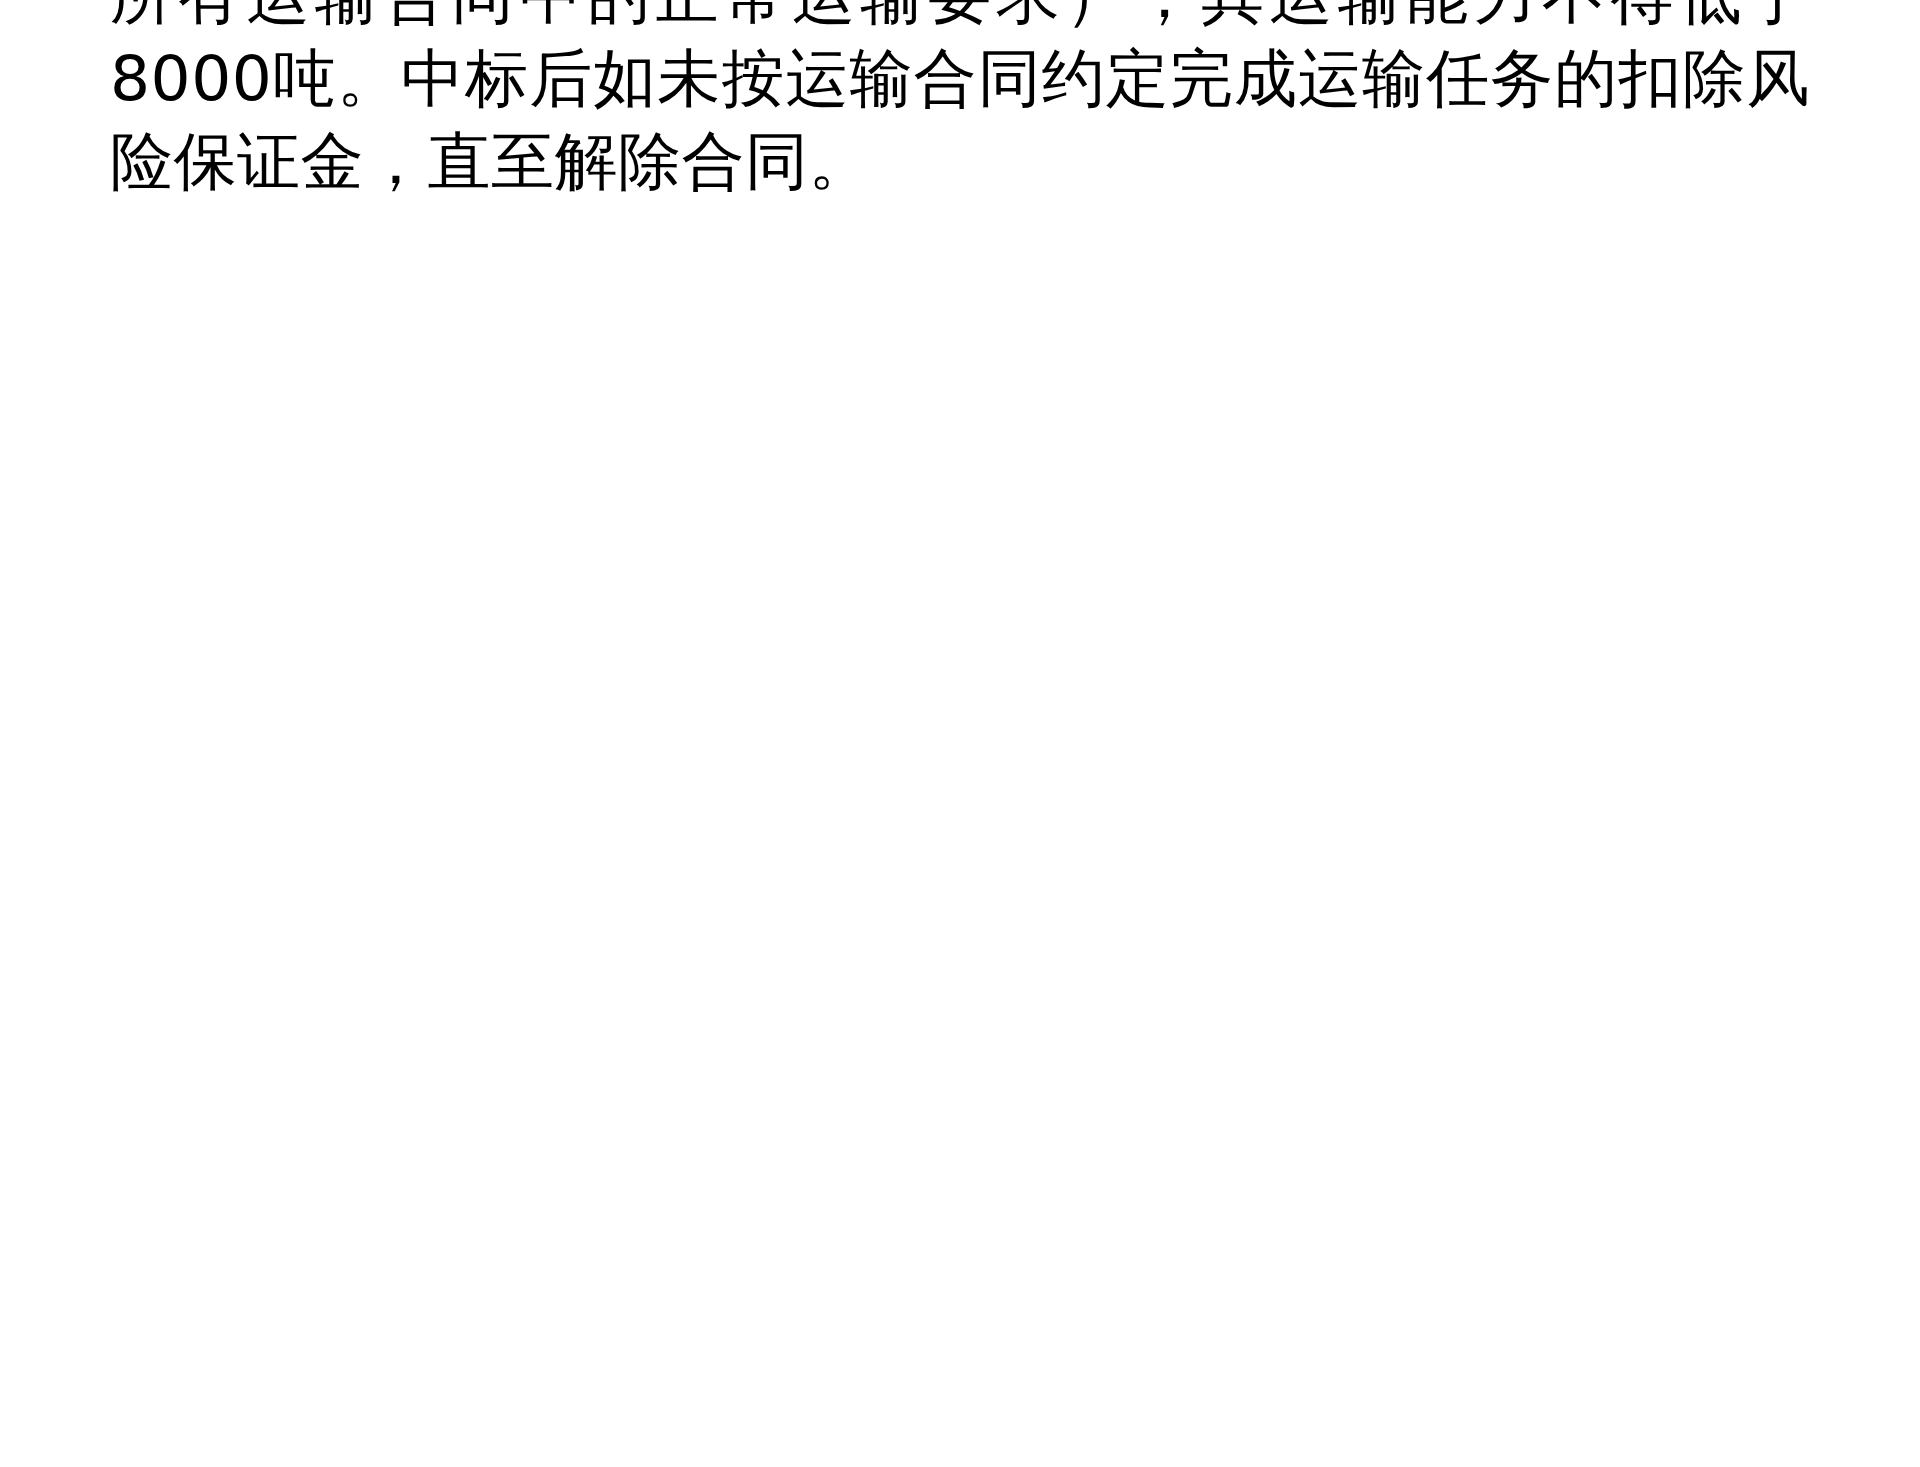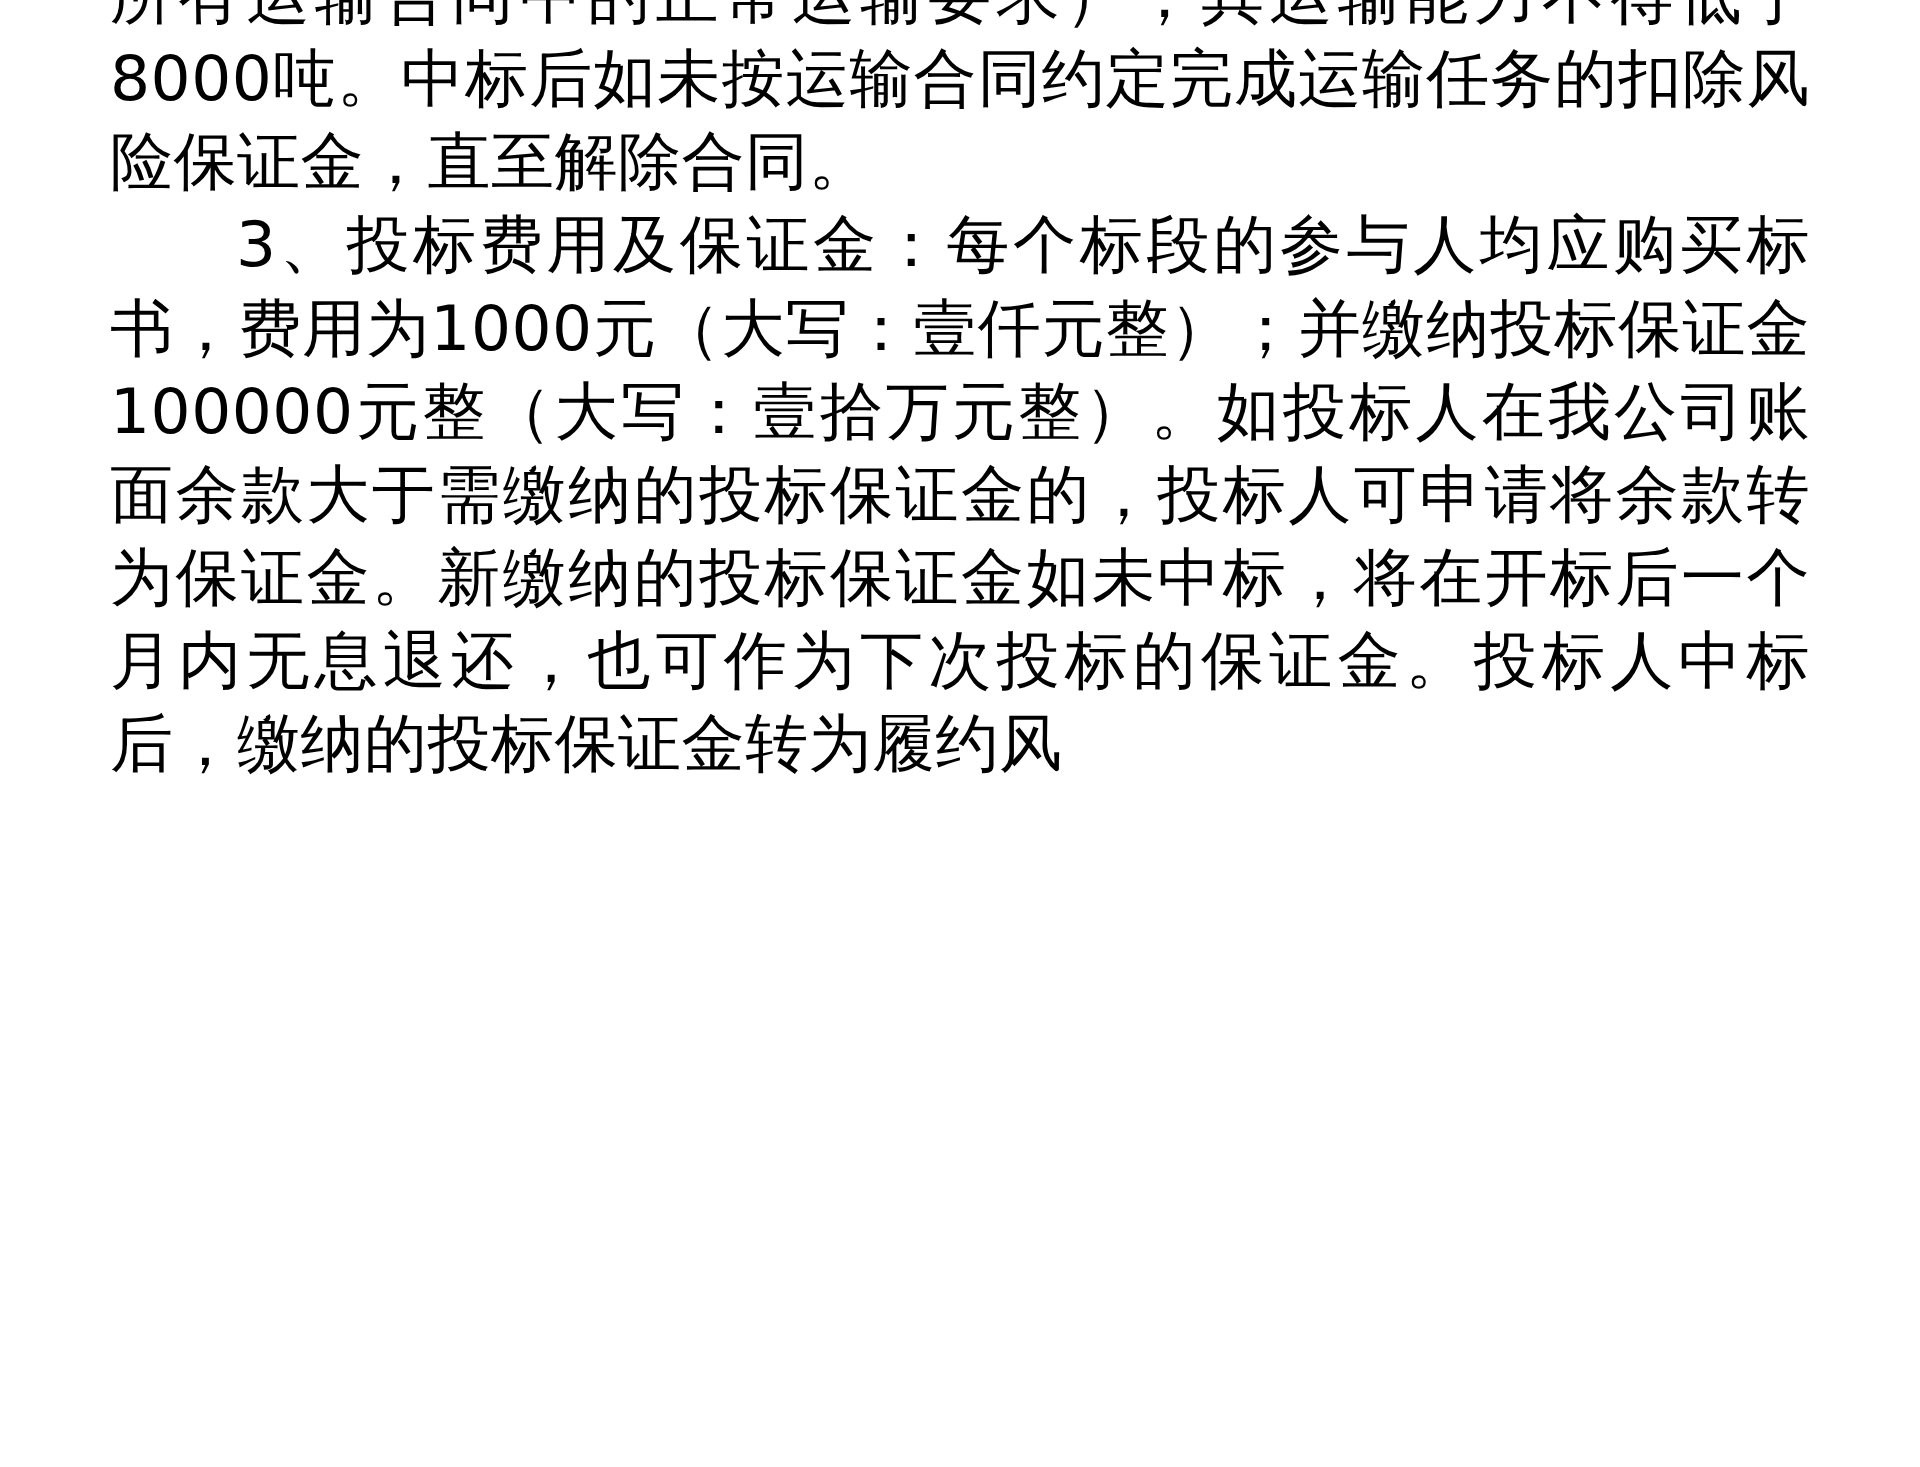--- a/index.html
+++ b/index.html
@@ -46,15 +46,14 @@
   .clip-top {
     margin-top: -46px;
   }
 </style>
 </head>
 <body>
 
 <div class="page">
   <div class="doc-body">
     <p class="para clip-top">所有运输合同中的正常运输要求），其运输能力不得低于8000吨。中标后如未按运输合同约定完成运输任务的扣除风险保证金，直至解除合同。</p>
-    <p class="para indent">3、投标费用及保证金：每个标段的参与人均应购买标书，费用为1000元（大写：壹仟元整）；并缴纳投标保证金100000元整（大写：壹拾万元整）。如投标人在我公司账面余款大于需缴纳的投标保证金的，投标人可申请将余款转为保证金。新缴纳的投标保证金如未中标，将在开标后一个月内无息退还，也可作为下次投标的保证金。投标人中标后，缴纳的投标保证金转为履约风</p>
   </div>
 </div>
 
 </body></html>

